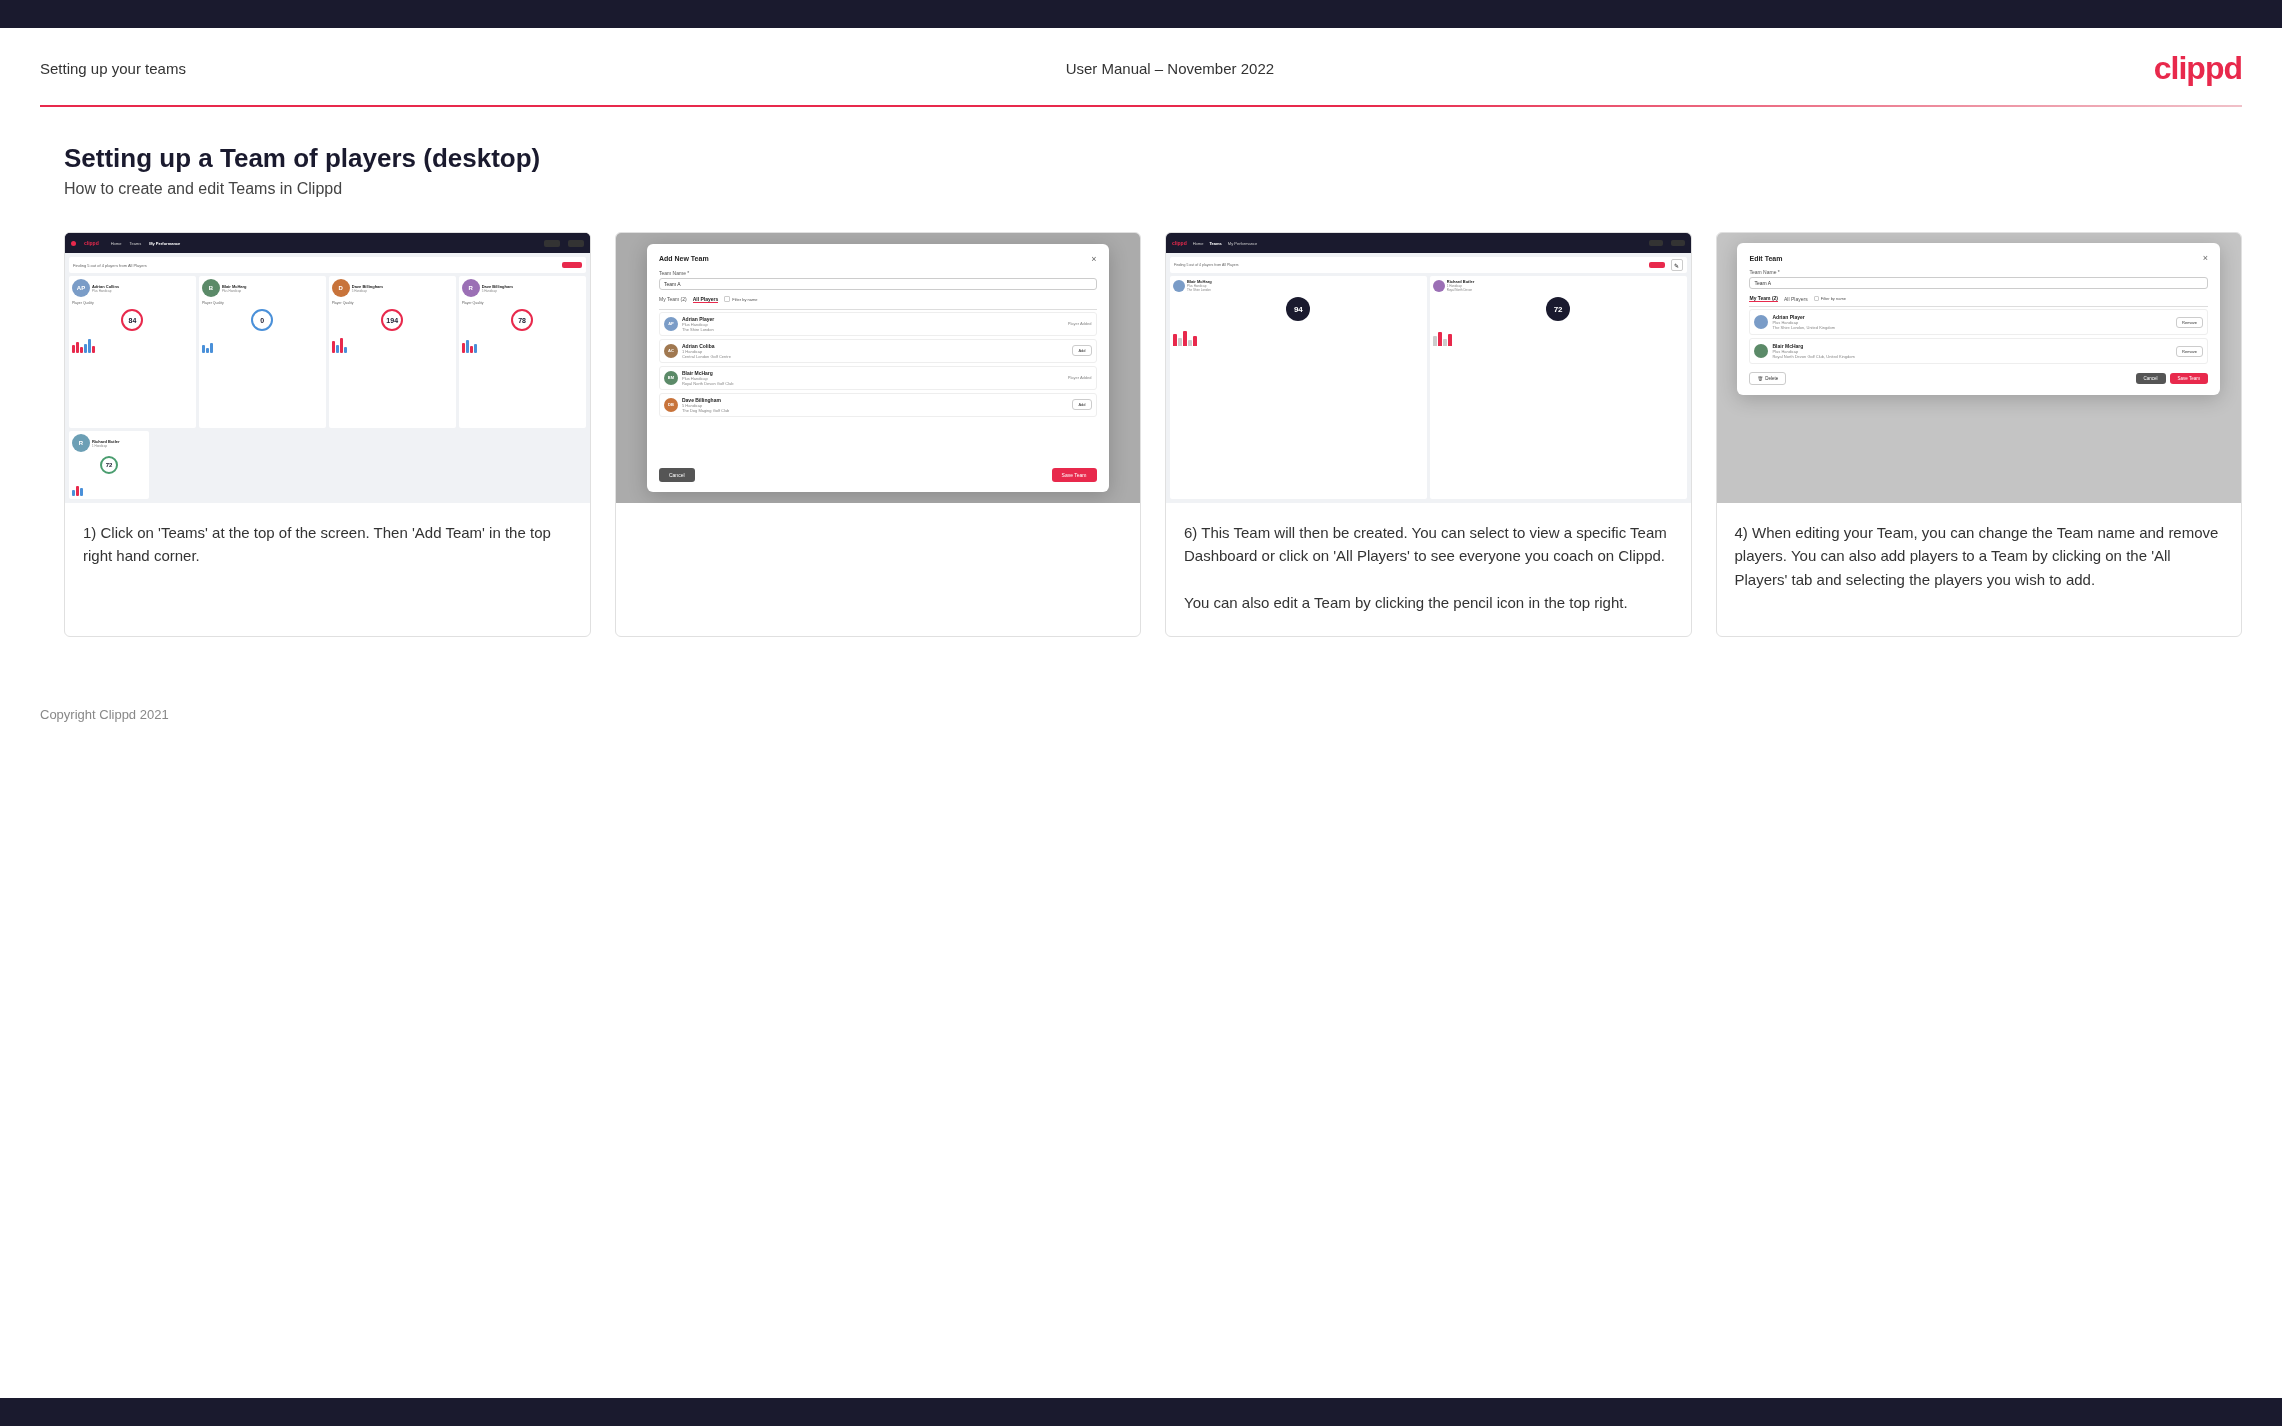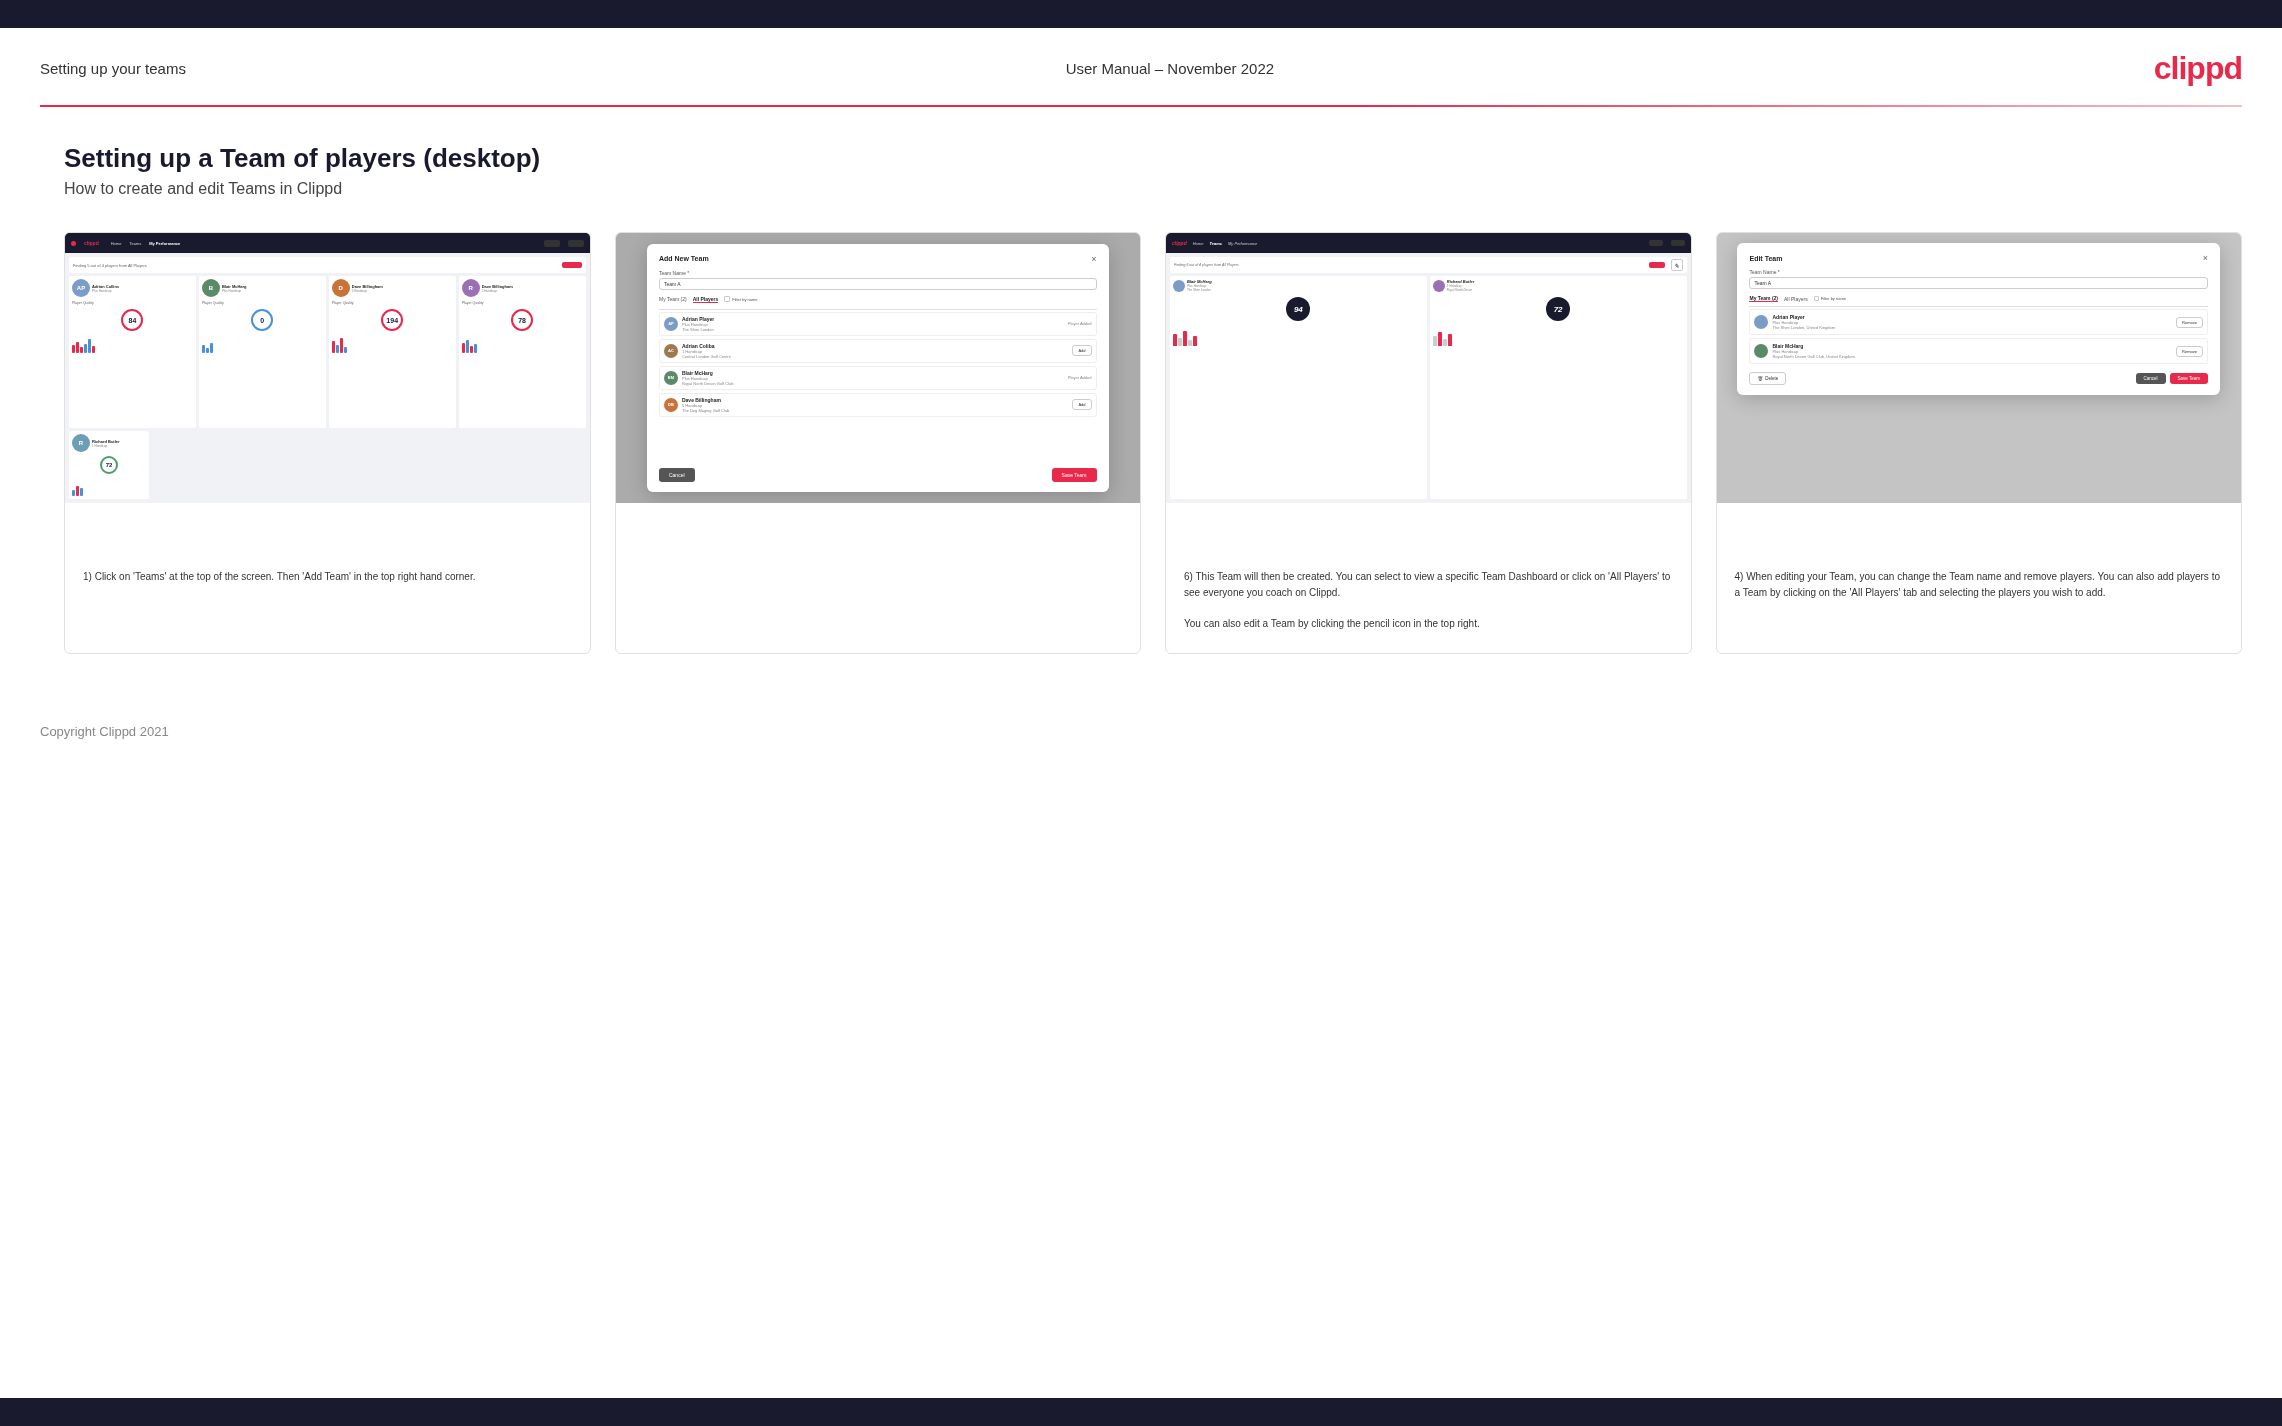--- a/index.html
+++ b/index.html
@@ -81,25 +81,24 @@
       height: 270px;
       overflow: hidden;
       position: relative;
       display: flex;
       align-items: center;
       justify-content: center;
     }
 
     .card-text {
       padding: 18px 18px 22px 18px;
-      font-size: 10px;
+      font-size: 15px;
       color: #333;
       line-height: 1.55;
       flex: 1;
-      margin-top: 48px;
     }
 
     
     .footer {
       padding: 10px 40px 18px 40px;
       font-size: 13px;
       color: #888;
     }
 
     
@@ -610,21 +609,21 @@
               <button class="ss2-cancel-btn">Cancel</button>
               <button class="ss2-save-btn">Save Team</button>
             </div>
           </div>
         </div>
       </div>
     </div>
 
     <div class="card">
       <div class="card-screenshot">
-        <div class="ss3" style="width:100%;height:100%;font-style:italic;">
+        <div class="ss3" style="width:100%;height:100%;">
           <div class="ss3-nav">
             <span class="ss3-nav-logo">clippd</span>
             <div class="ss3-nav-items">
               <span class="ss3-nav-item">Home</span>
               <span class="ss3-nav-item-active">Teams</span>
               <span class="ss3-nav-item">My Performance</span>
             </div>
             <div style="flex:1;"></div>
             <div style="width:14px;height:6px;background:#333;border-radius:2px;"></div>
             <div style="width:14px;height:6px;background:#333;border-radius:2px;margin-left:2px;"></div>

